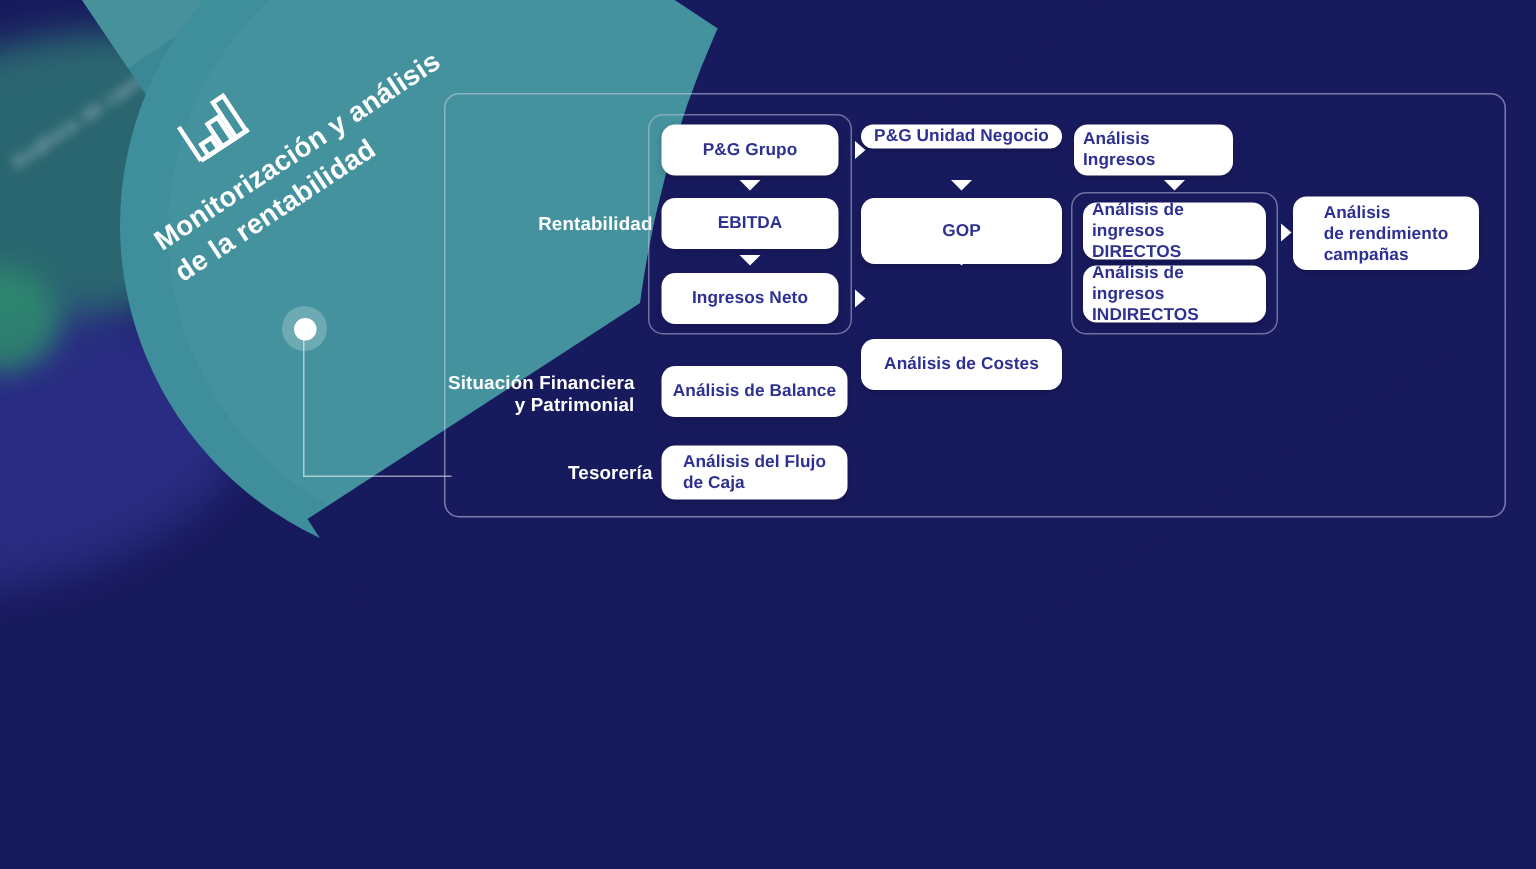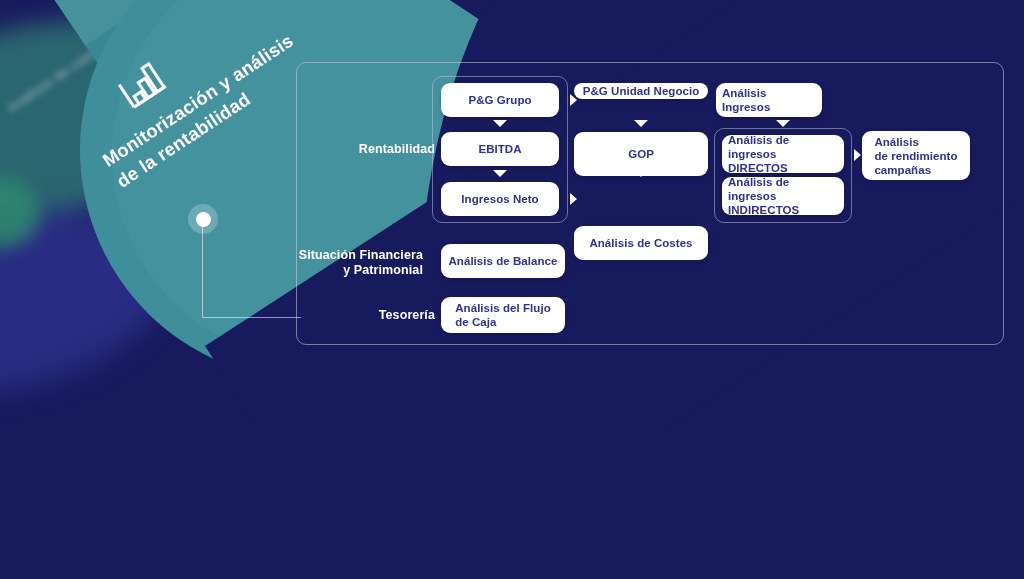--- a/index.html
+++ b/index.html
@@ -206,21 +206,21 @@
   <div class="node" style="left:716px;top:83px;width:106px;height:34px;">Análisis Ingresos</div>
   <div class="arrow-down" style="left:776px;top:120px;"></div>
 
   <div class="group-box" style="left:714px;top:128px;width:138px;height:95px;"></div>
   <div class="node" style="left:722px;top:135px;width:122px;height:38px;">Análisis de ingresos
 DIRECTOS</div>
   <div class="node" style="left:722px;top:177px;width:122px;height:38px;">Análisis de ingresos
 INDIRECTOS</div>
 
   <div class="arrow-right" style="left:854px;top:149px;"></div>
-  <div class="node" style="left:862px;top:131px;width:108px;height:49px;">Análisis
+  <div class="node" style="left:862px;top:131px;width:124px;height:49px;">Análisis
 de rendimiento
 campañas</div>
 
   <div class="row-label" style="position:absolute;left:284px;top:248px;width:139px;">Situación Financiera
 y Patrimonial</div>
   <div class="node" style="left:441px;top:244px;width:124px;height:34px;">Análisis de Balance</div>
 
   <div class="row-label" style="position:absolute;left:296px;top:308px;width:139px;">Tesorería</div>
   <div class="node" style="left:441px;top:297px;width:124px;height:36px;">Análisis del Flujo
 de Caja</div>

